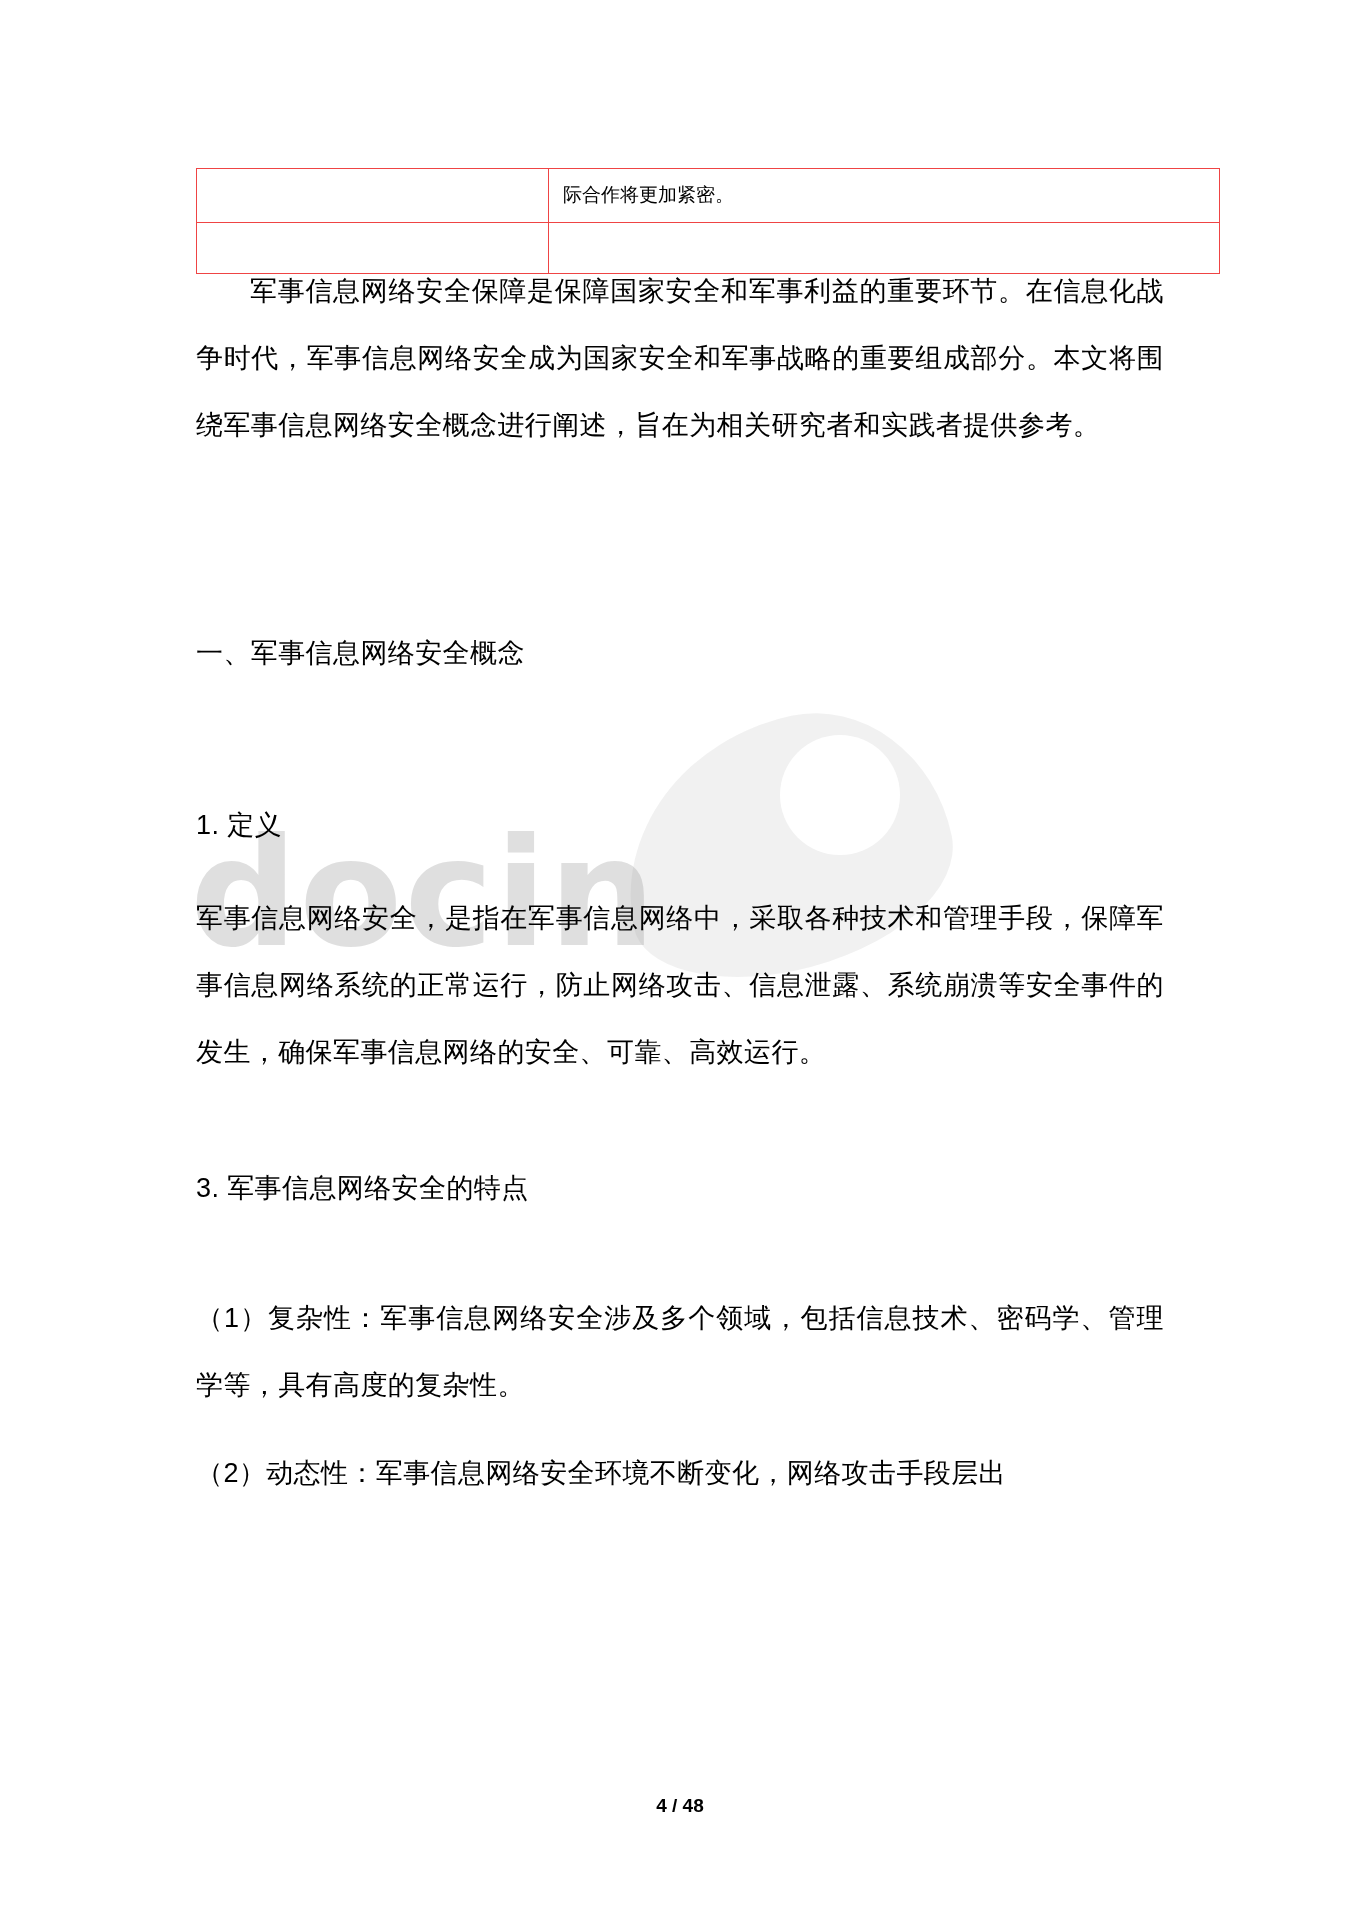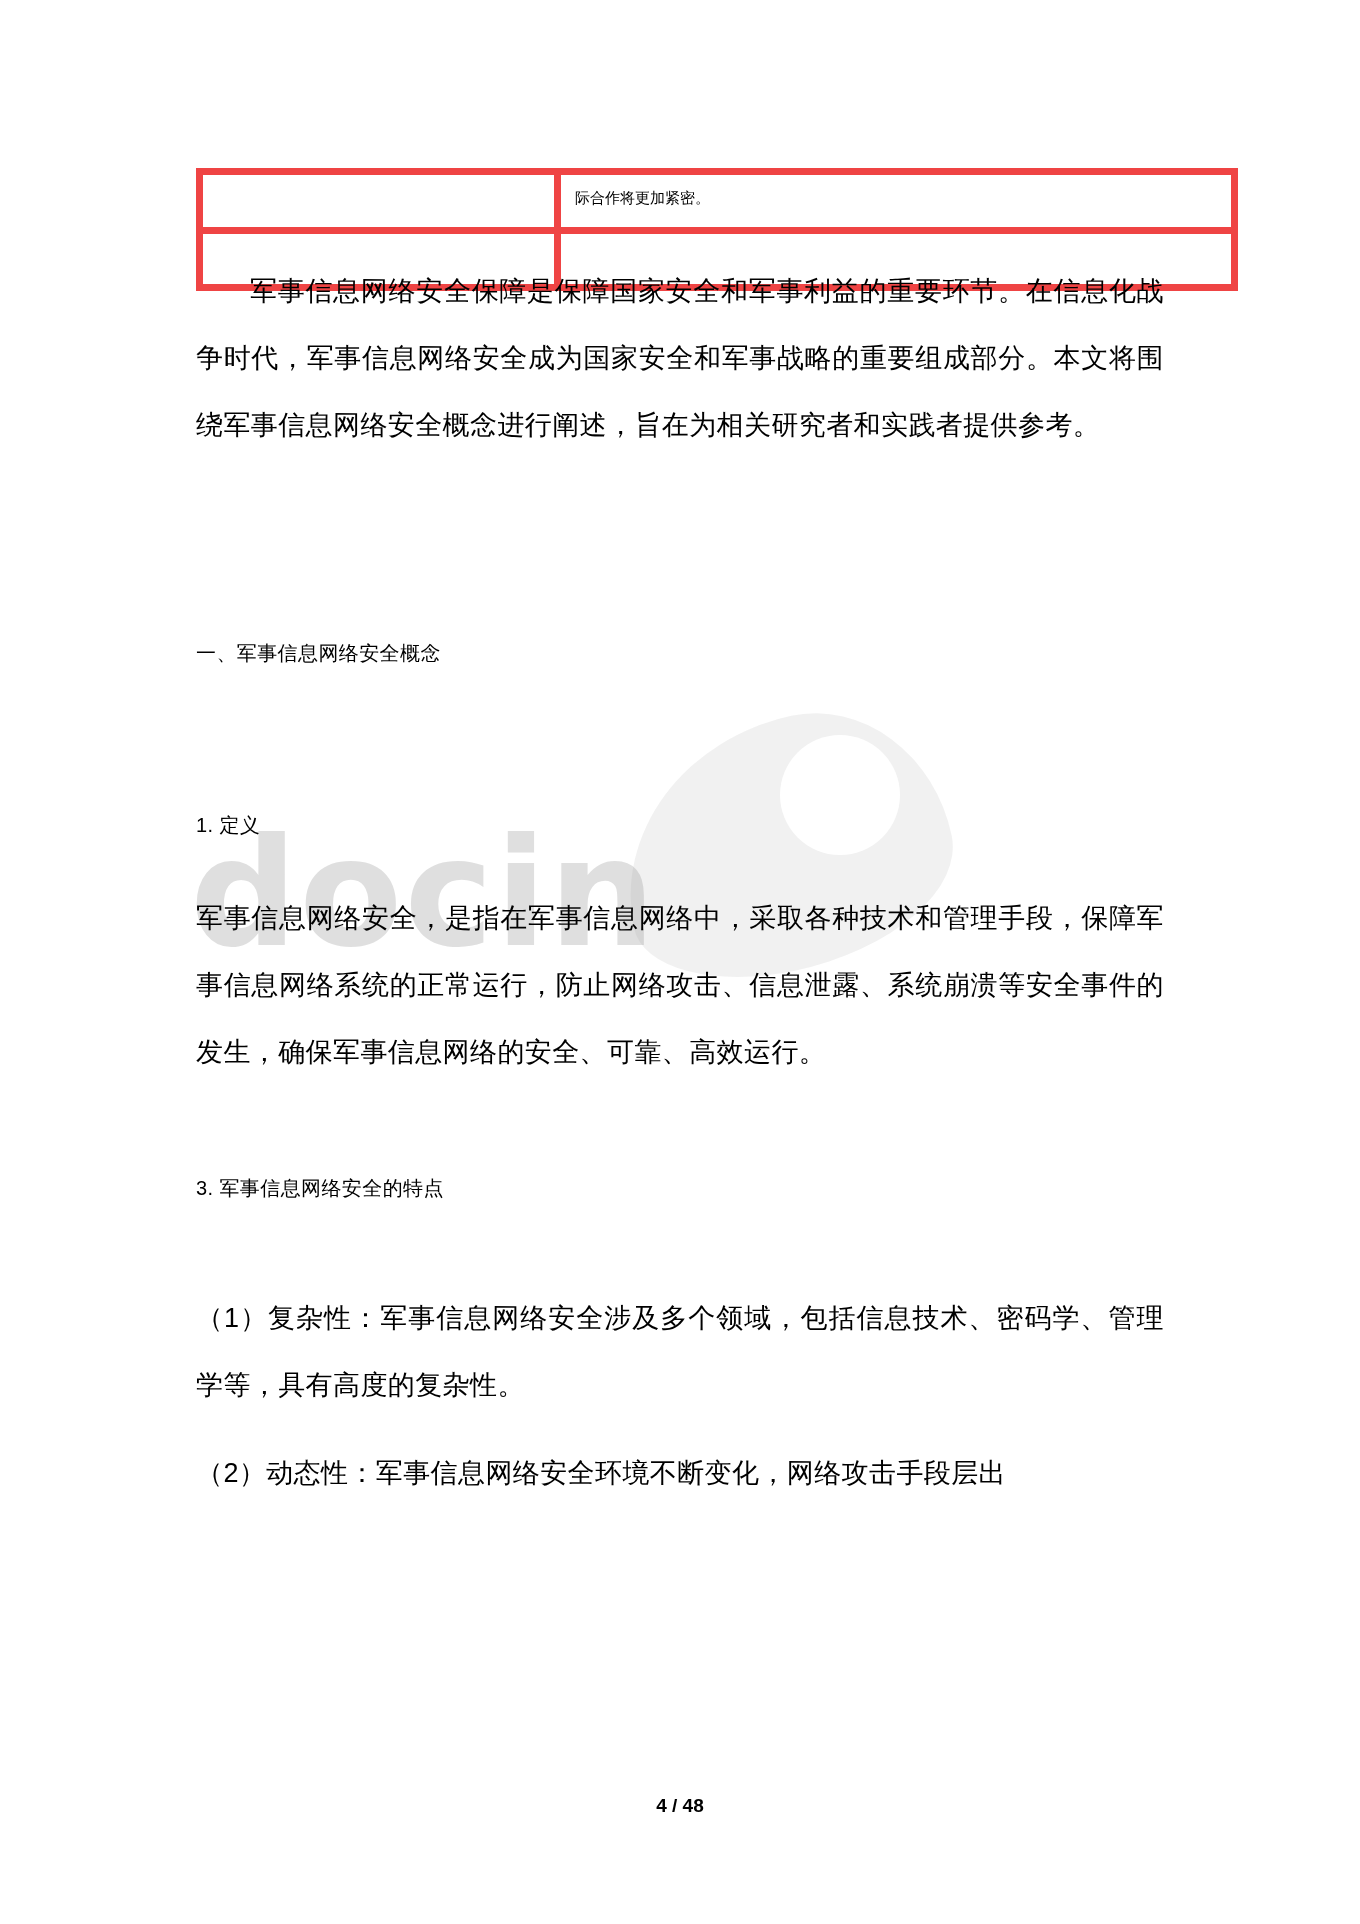--- a/index.html
+++ b/index.html
@@ -90,23 +90,23 @@
 
   table.doc-table {
     position: absolute;
     left: 196px;
     top: 168px;
     width: 965px;
     border-collapse: collapse;
     table-layout: fixed;
   }
   table.doc-table td {
-    border: 7px solid #ef4444;
+    border: 1px solid #ef4444;
     padding: 12px 14px;
-    font-size: 15px;
+    font-size: 19px;
     line-height: 1.5;
     vertical-align: top;
     height: 28px;
   }
   table.doc-table td.col-a { width: 323px; }
   table.doc-table td.col-b { width: 642px; }
   table.doc-table tr.row-empty td { height: 26px; }
 
   .para {
     position: absolute;
@@ -116,21 +116,21 @@
     line-height: 67px;
     letter-spacing: 0.4px;
     text-align: justify;
   }
   .indent { text-indent: 54px; }
 
   .heading {
     position: absolute;
     left: 196px;
     width: 968px;
-    font-size: 20px;
+    font-size: 27px;
     line-height: 46px;
     letter-spacing: 0.4px;
   }
 
   .p-intro   { top: 258px; }
   .h-section { top: 630px; }
   .h-sub1    { top: 758px; margin-top: 44px; }
   .p-def     { top: 885px; }
   .h-sub2    { top: 1165px; }
   .p-item1   { top: 1285px; }

